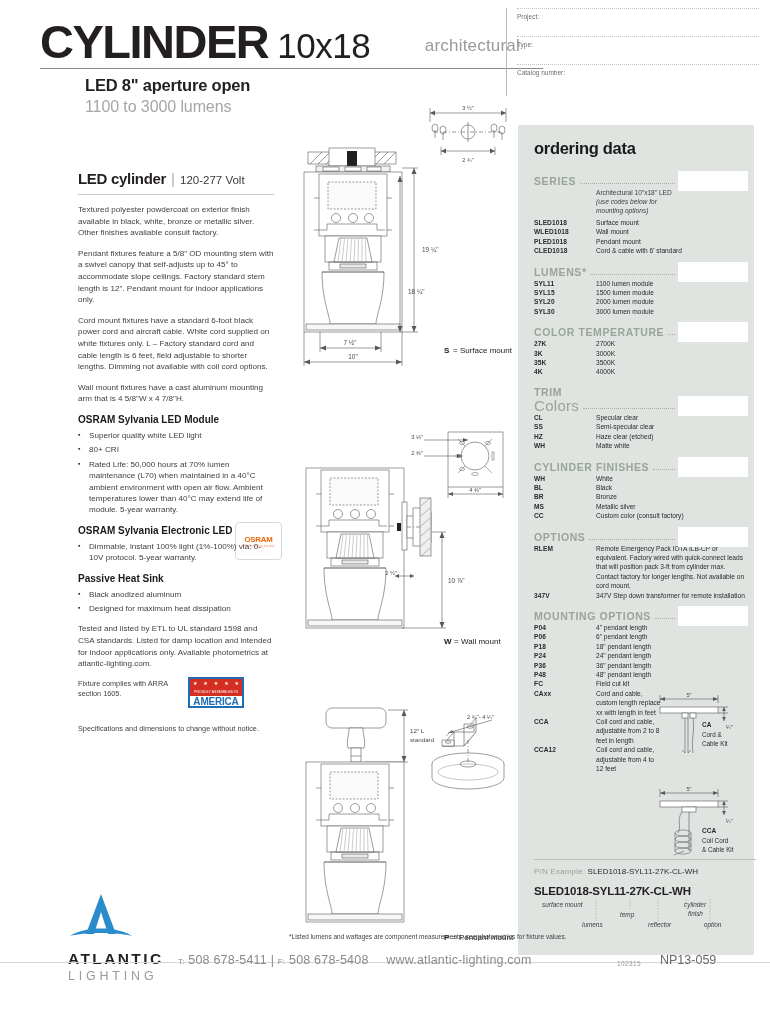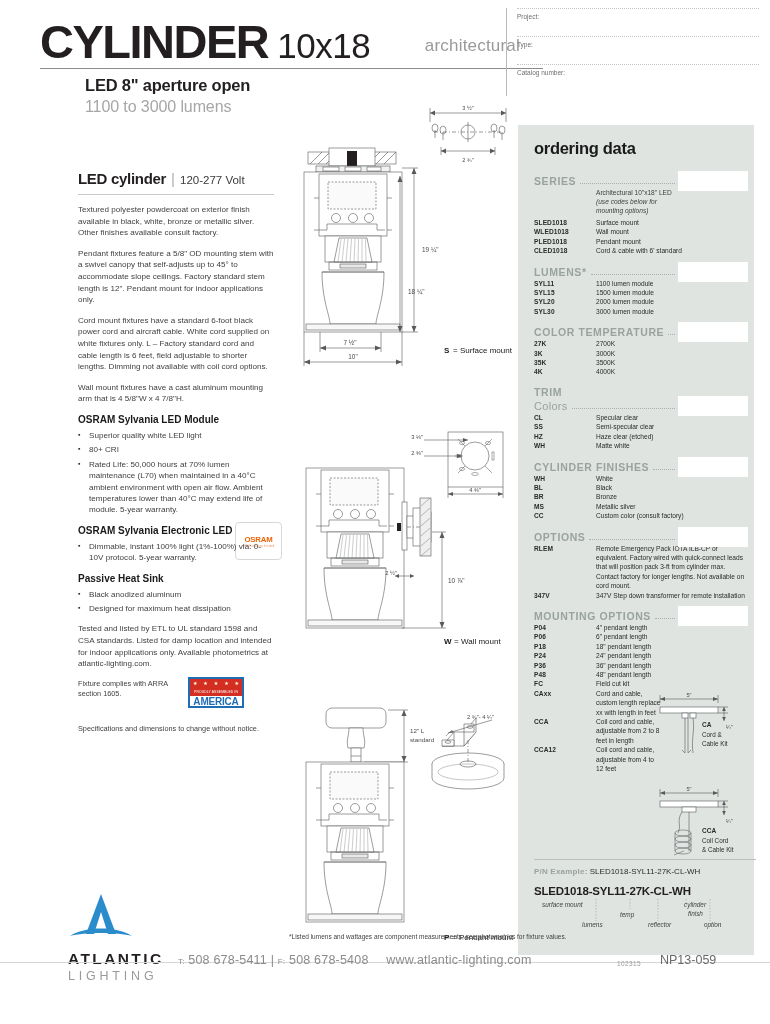--- a/index.html
+++ b/index.html
@@ -107,33 +107,33 @@
   #ordering-title { font-size: 16.5px; font-weight: bold; color: #1a1a1a; letter-spacing: -0.3px; margin-bottom: 16px; }
   .ogroup { margin-bottom: 9px; position: relative; }
   .ohead-row { display: flex; align-items: center; position: relative; height: 14px; }
   .ohead {
     font-size: 10.5px; font-weight: bold; color: #9aa39d; letter-spacing: 0.6px; white-space: nowrap;
   }
   .odots { flex: 1; border-bottom: 1px dotted #a9b1ac; margin: 0 3px 3px 4px; height: 9px; }
   .obox {
     width: 70px; height: 20px; background: #fff; flex: none;
   }
-  .ohead-sub { font-size: 11px; color: #9aa39d; letter-spacing: 0.3px; }
+  .ohead-sub { font-size: 15px; color: #9aa39d; letter-spacing: 0.3px; }
   .onote { font-size: 6.6px; color: #3f3f3f; line-height: 9px; margin-left: 62px; }
   .orow { display: flex; font-size: 6.6px; line-height: 9.4px; color: #2b2b2b; }
   .ocode { width: 62px; font-weight: bold; flex: none; letter-spacing: 0.1px; }
   .odesc { flex: 1; }
 
   
   .kit-dwg { position: absolute; right: 4px; }
 
   
   #pn-sep { border-top: 1px solid #b9c0bb; margin-top: 8px; }
   #pn-example-row { font-size: 8px; margin-top: 7px; }
-  #pn-ex-label { color: #9aa39d; font-weight: bold; letter-spacing: 0.2px; }
+  #pn-ex-label { color: #9aa39d; font-weight: normal; letter-spacing: 0.2px; }
   #pn-ex-value { color: #2b2b2b; }
   #pn-big { font-size: 11.5px; font-weight: bold; margin-top: 9px; letter-spacing: -0.2px; }
 
   
   #photonote {
     position: absolute; left: 289px; top: 932px; font-size: 6.5px; color: #3f3f3f; line-height: 9px;
   }
   #footer-rule { position: absolute; left: 0; top: 962px; width: 770px; height: 1px; background: #d5d5d5; }
   #footer-contact { position: absolute; left: 178px; top: 953px; font-size: 12.5px; color: #8b8b8b; letter-spacing: 0.2px; }
   #footer-contact .sm { font-size: 8px; }

